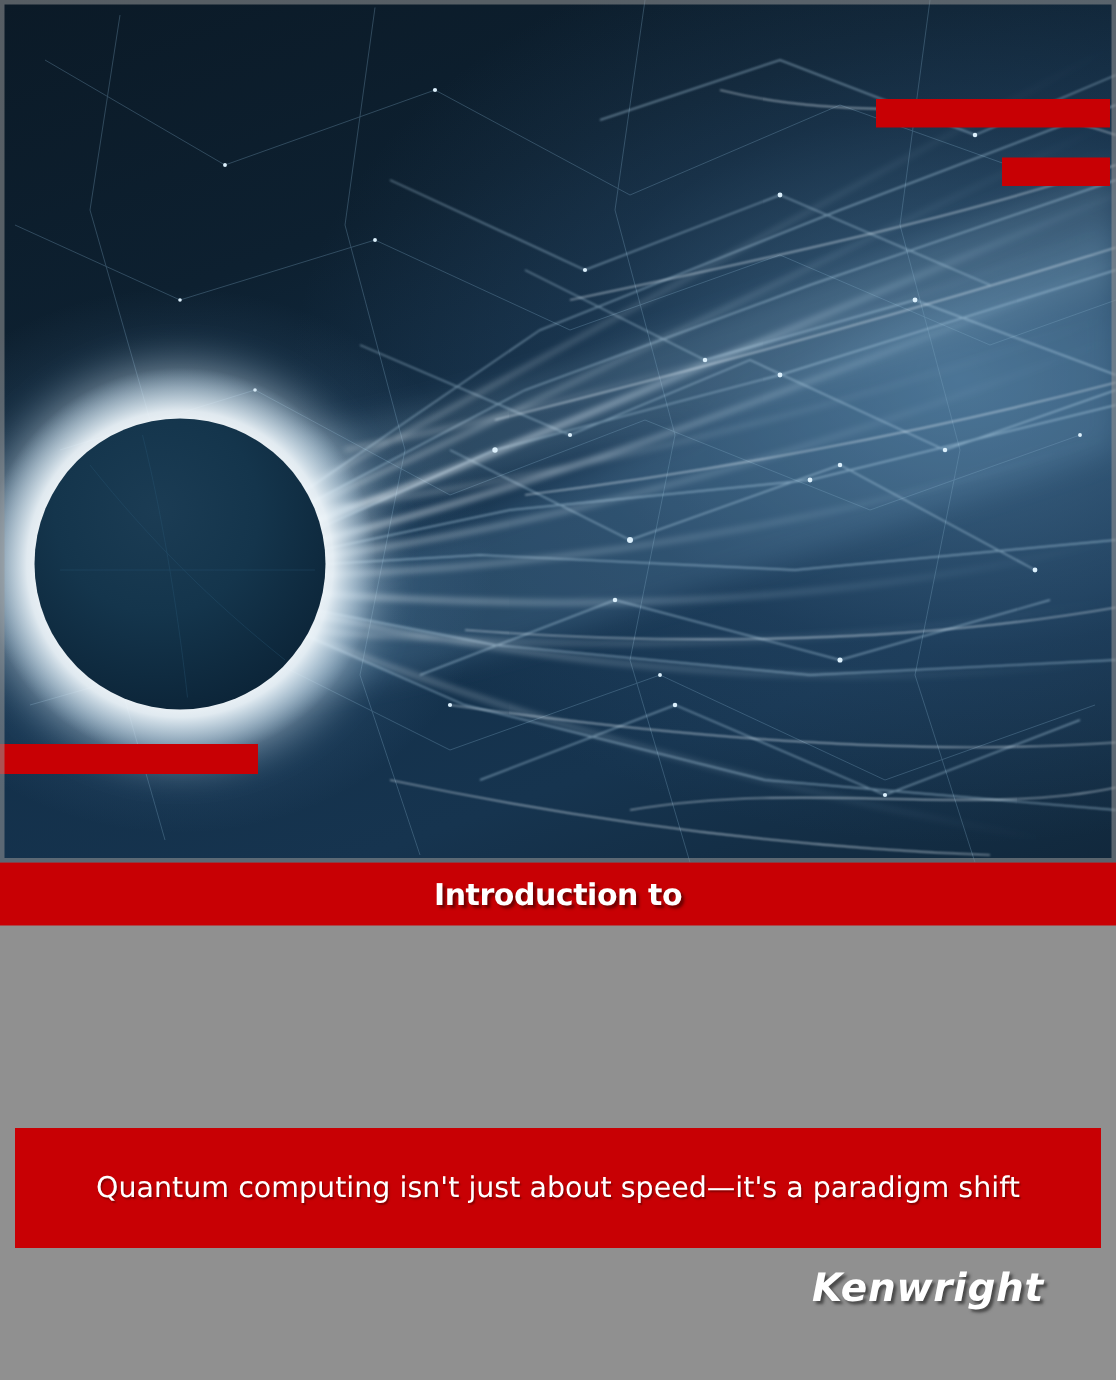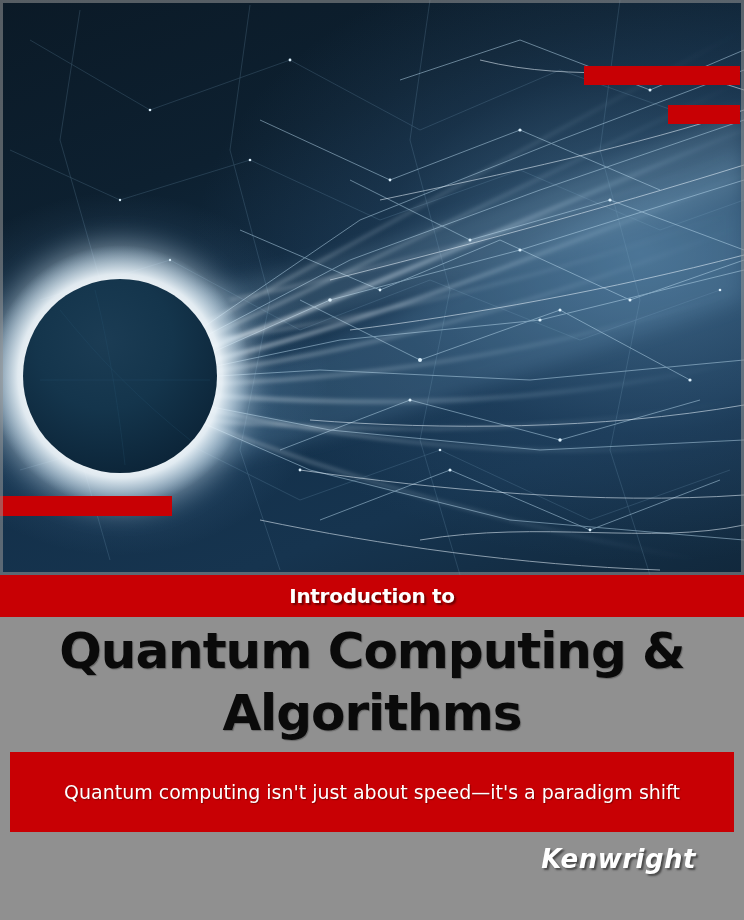--- a/index.html
+++ b/index.html
@@ -283,24 +283,20 @@
   </div>
 
   <div class="bar bar-tr1"></div>
   <div class="bar bar-tr2"></div>
   <div class="bar bar-bl"></div>
 
   <div class="title-band">
     <span class="title-kicker">Introduction to</span>
   </div>
 
-  <div class="main-title">
-    <span class="ln">Quantum Computing &amp;</span>
-    <span class="ln">Algorithms</span>
-  </div>
 
   <div class="subtitle-band">
     <span class="subtitle-line">Quantum computing isn't just about speed—it's a paradigm shift</span>
   </div>
 
   <div class="author">Kenwright</div>
 
 </div>
 
 </body></html>

